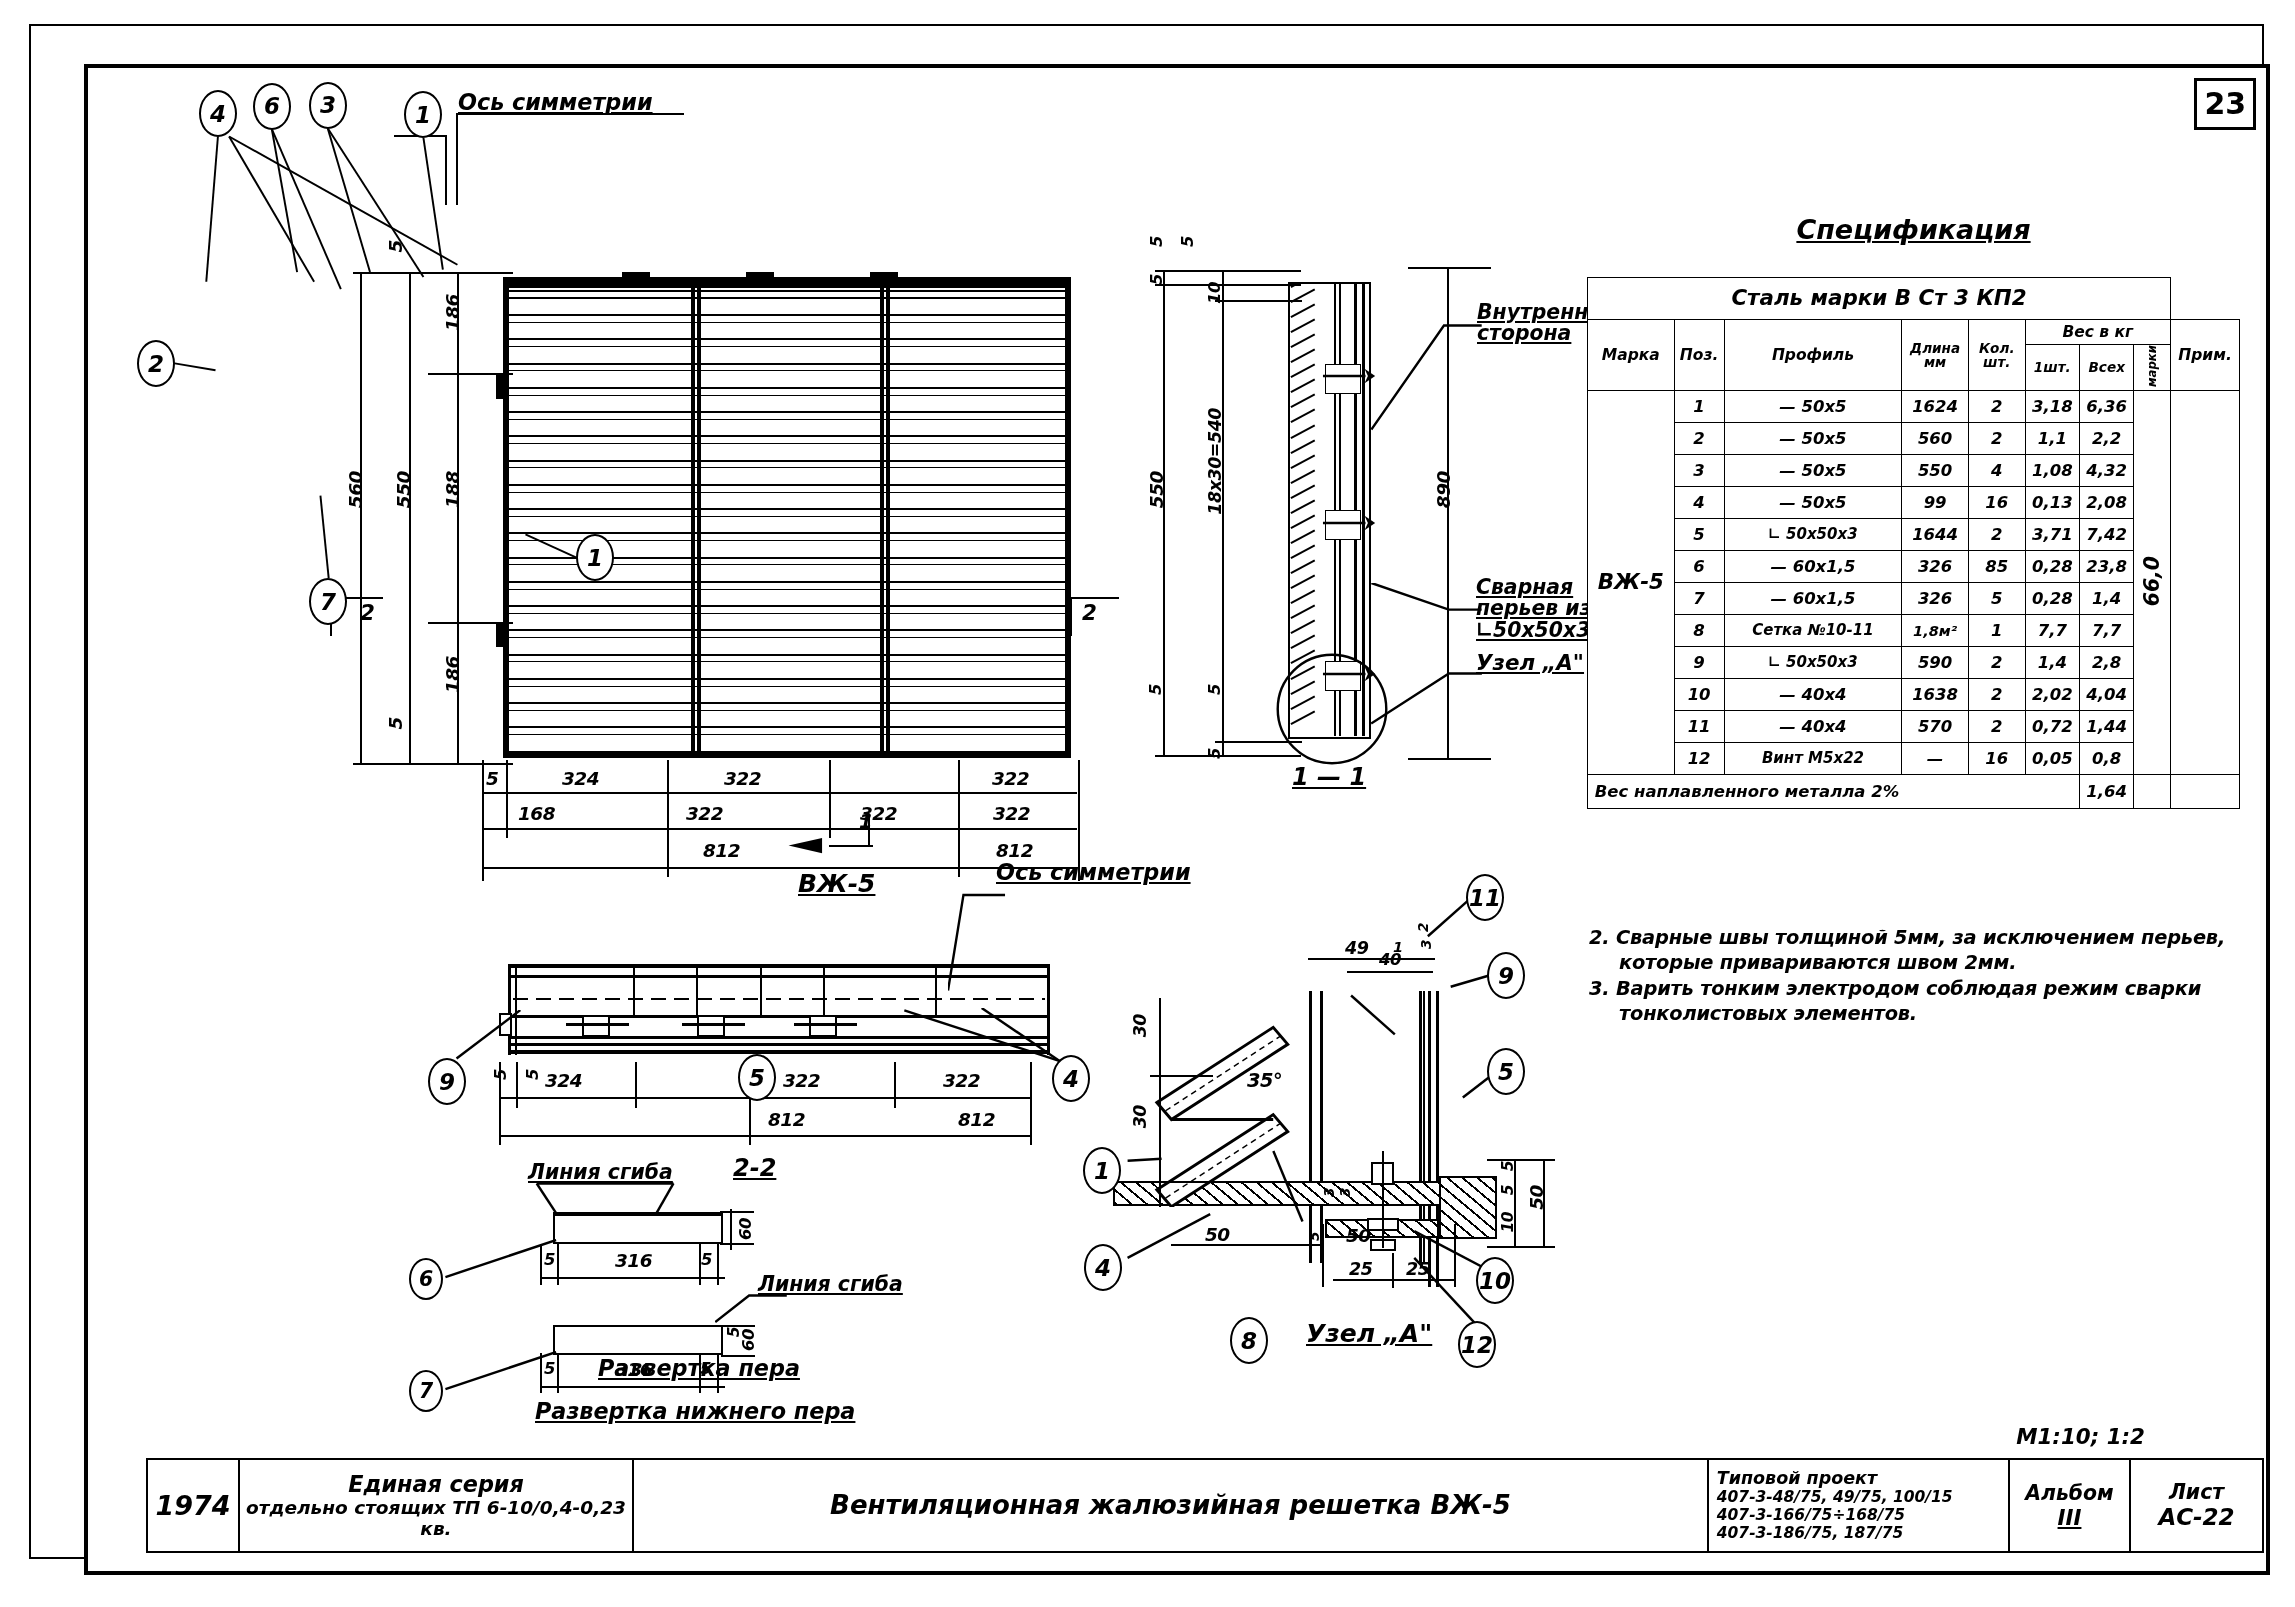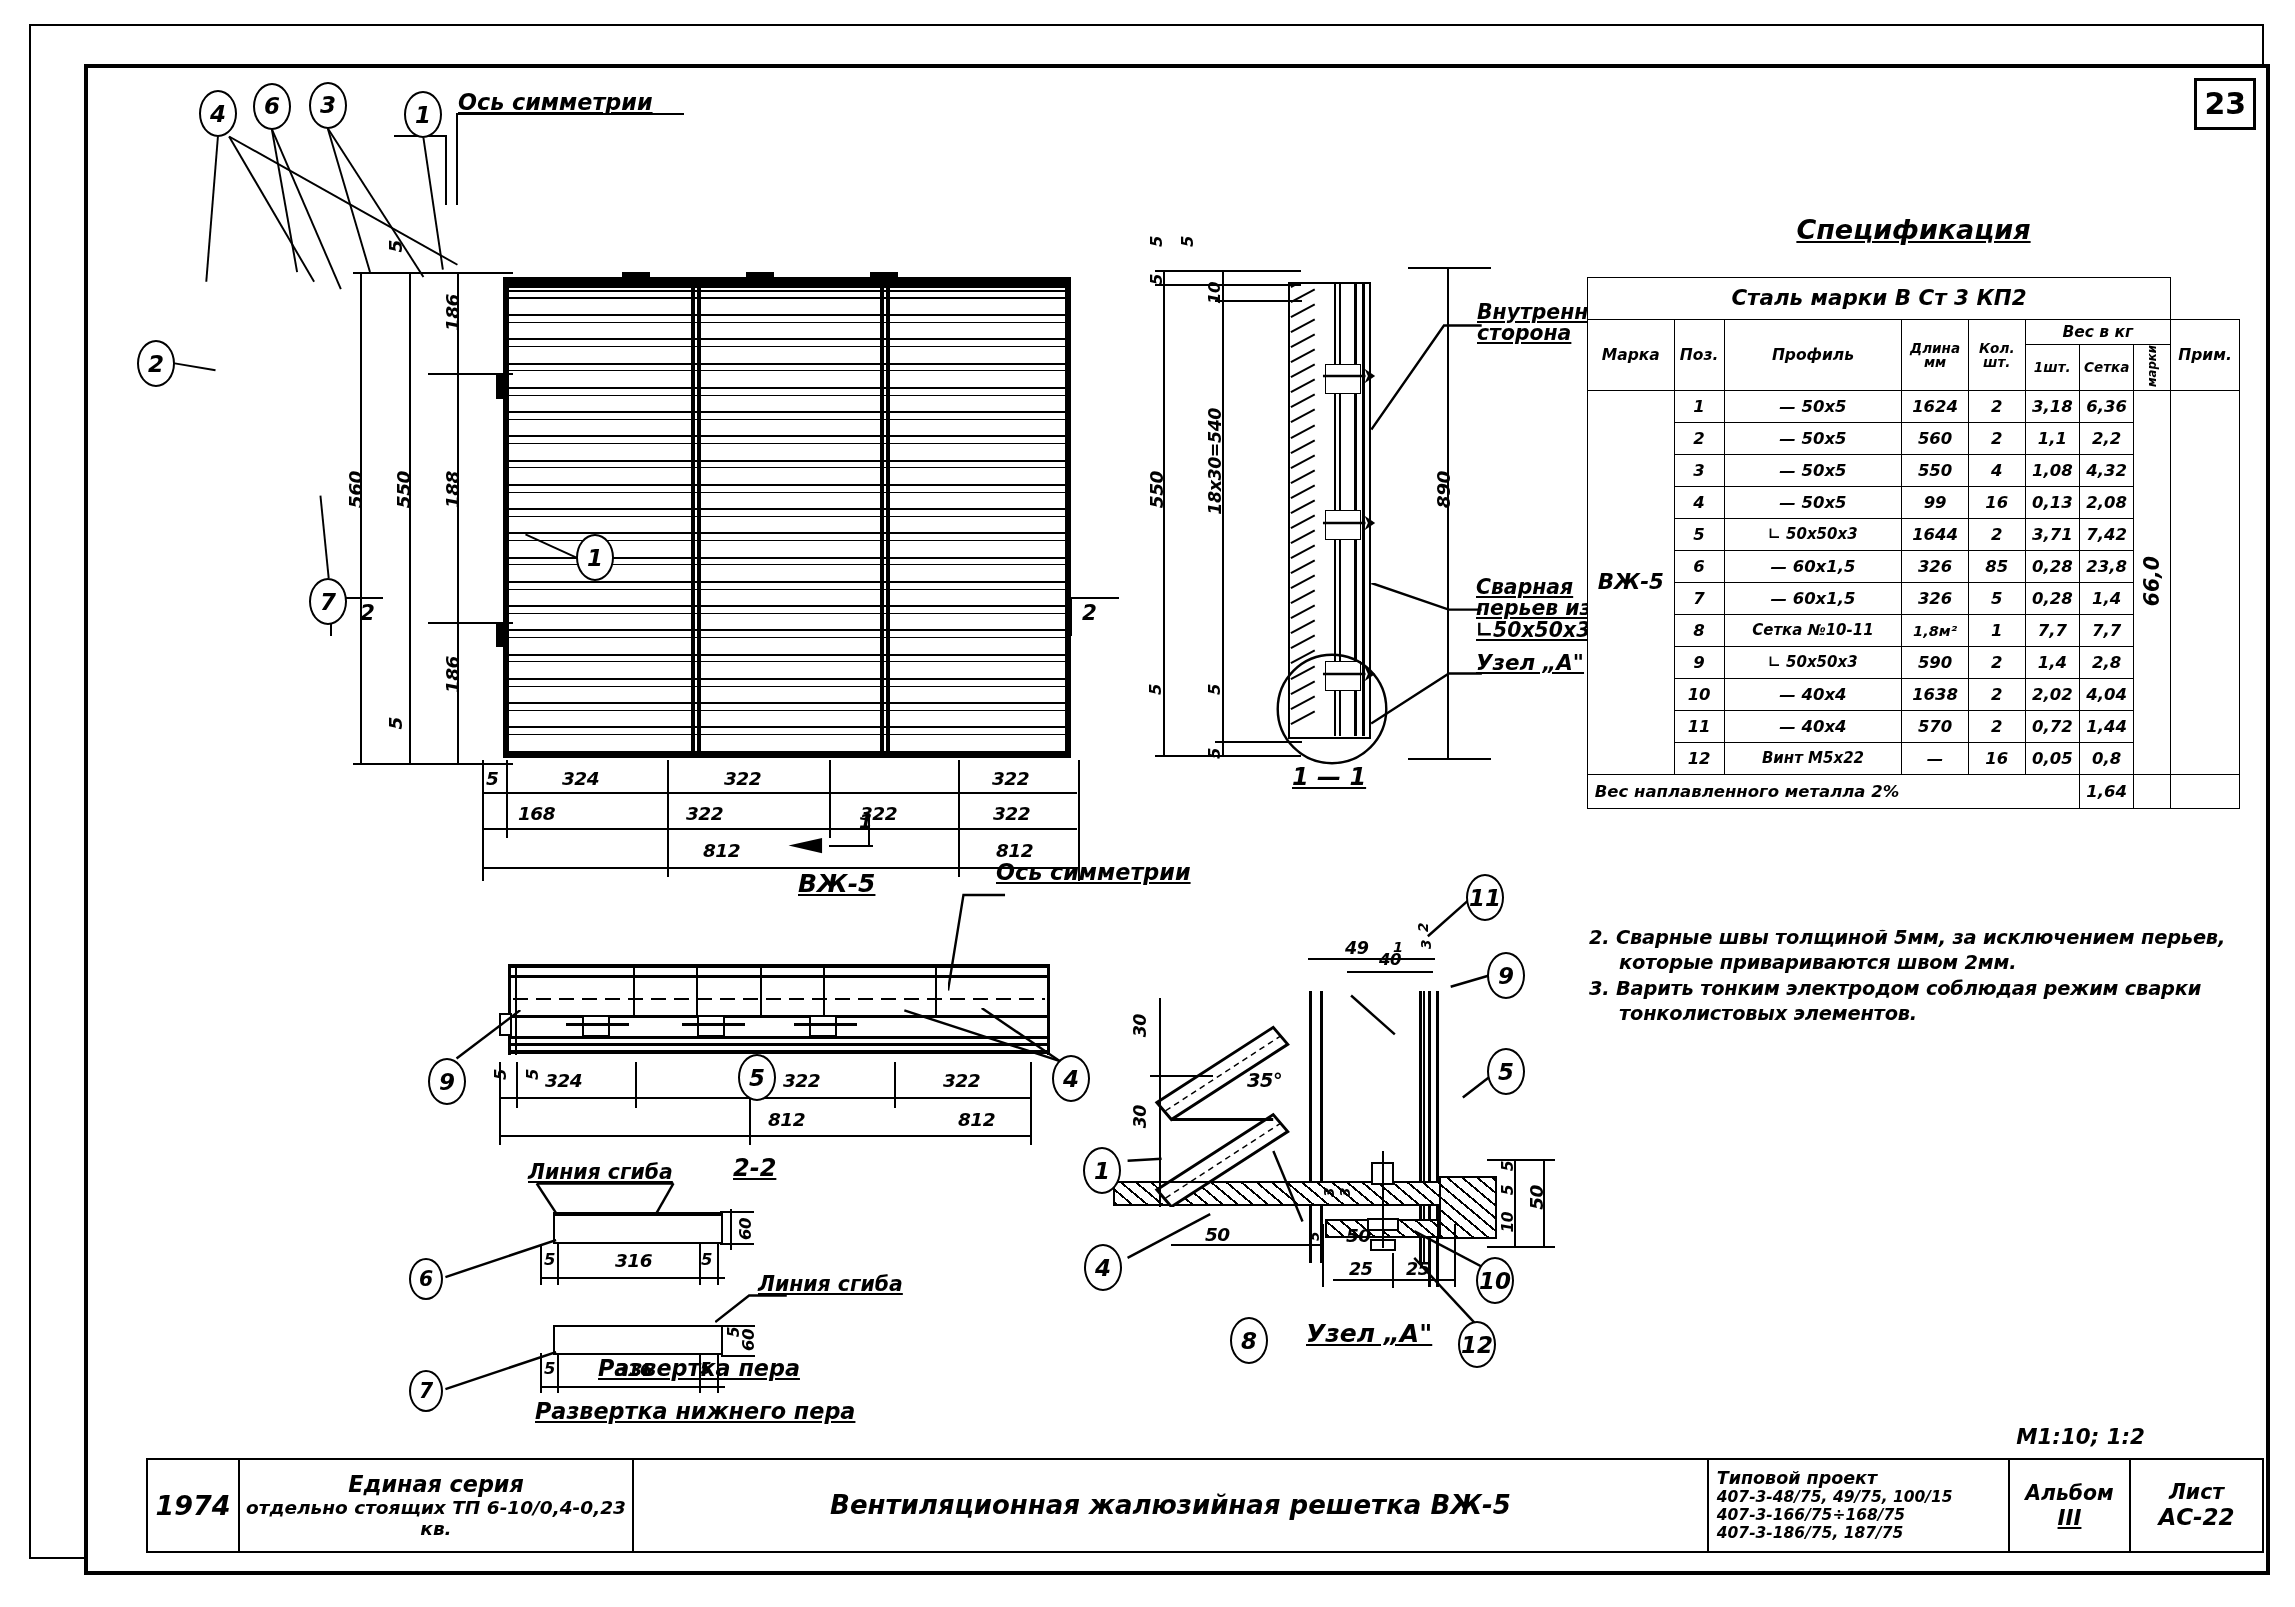--- a/index.html
+++ b/index.html
@@ -584,21 +584,21 @@
           <td rowspan="2" class="hdr" style="width:78px;height:67px">Марка</td>
           <td rowspan="2" class="hdr" style="width:45px">Поз.</td>
           <td rowspan="2" class="hdr" style="width:160px">Профиль</td>
           <td rowspan="2" class="hdr" style="width:60px;font-size:13.6px">Длина мм</td>
           <td rowspan="2" class="hdr" style="width:51px;font-size:13.6px">Кол. шт.</td>
           <td colspan="3" class="hdr" style="height:25px">Вес в кг</td>
           <td rowspan="2" class="hdr" style="width:62px">Прим.</td>
         </tr>
         <tr>
           <td class="hdr" style="width:49px;font-size:13.6px">1шт.</td>
-          <td class="hdr" style="width:49px;font-size:13.6px">Сетка</td>
+          <td class="hdr" style="width:49px;font-size:13.6px">Всех</td>
           <td class="hdr" style="width:33px"><span class="vtxt" style="font-size:11.7px">марки</span></td>
         </tr>
         <tr>
           <td rowspan="12" class="big">ВЖ-5</td>
           <td class="tall">1</td>
           <td>— 50х5</td>
           <td>1624</td>
           <td>2</td>
           <td>3,18</td>
           <td>6,36</td>

